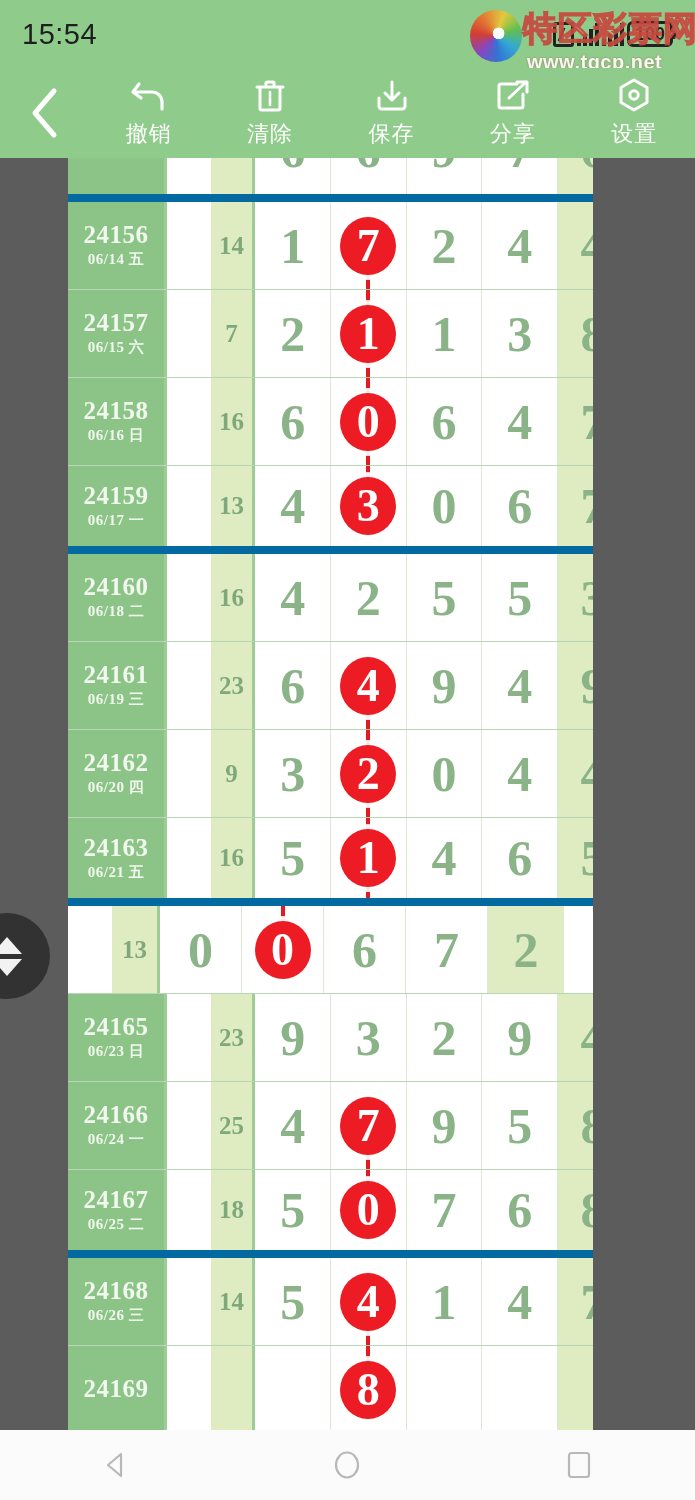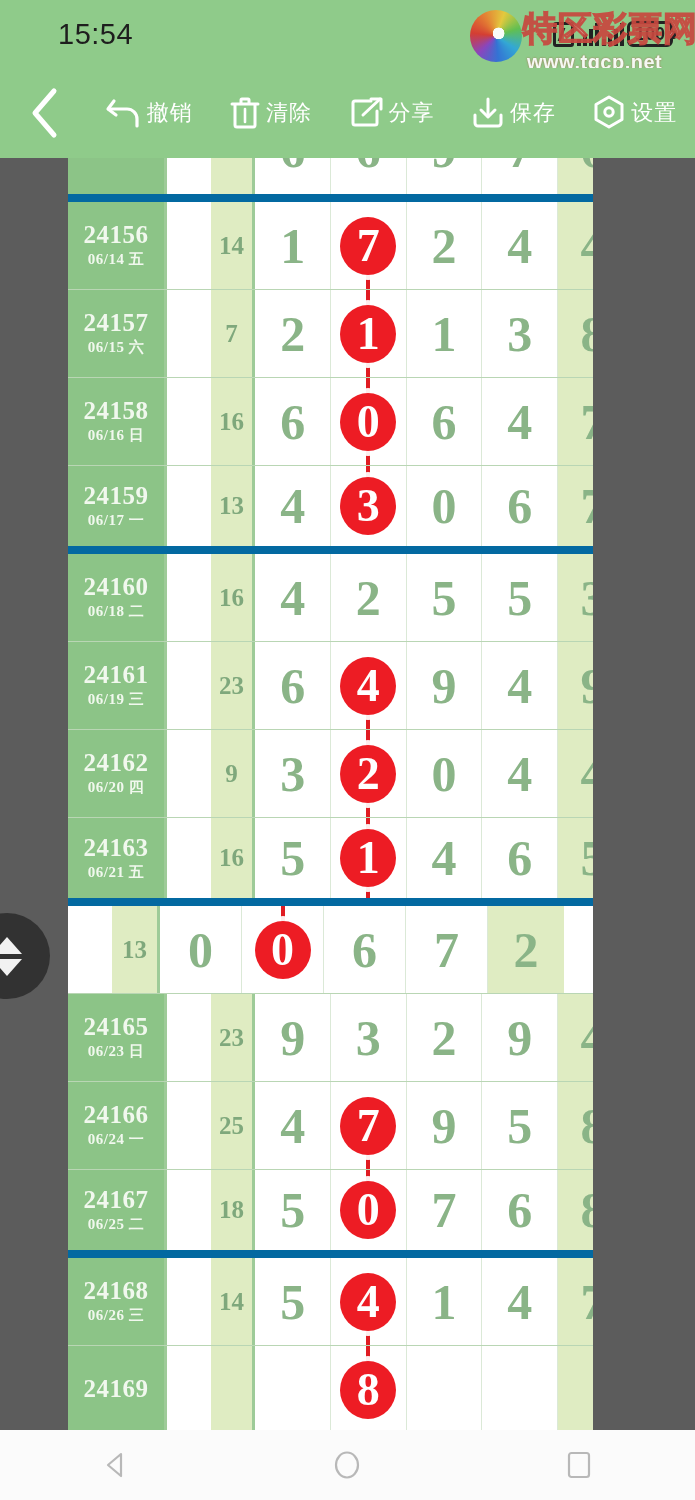--- a/index.html
+++ b/index.html
@@ -14,21 +14,20 @@
   
   .statusbar {
     position: absolute; top: 0; left: 0; width: 695px; height: 68px;
     background: #8fcb8a;
     display: flex; align-items: center; justify-content: space-between;
     padding: 0 22px;
   }
   .status-time {
     font-size: 29px; color: #1e1e1e; letter-spacing: 0.5px;
     font-family: "Liberation Sans", sans-serif;
-    margin-left: 36px;
   }
   .status-right { display: flex; align-items: center; gap: 3px; }
   .nfc-icon {
     width: 21px; height: 25px; border: 3px solid #222; border-radius: 3px;
     position: relative;
   }
   .nfc-icon::after {
     content: ""; position: absolute; left: 4px; top: 3px;
     width: 8px; height: 13px;
     border-left: 3px solid #222;
@@ -82,21 +81,21 @@
     position: absolute; top: 68px; left: 0; width: 695px; height: 90px;
     background: #8fcb8a;
     display: flex; align-items: center;
   }
   .back-btn {
     width: 88px; height: 90px; display: flex; align-items: center; justify-content: center;
   }
   .back-btn svg { display: block; }
   .tb-item {
     flex: 1; height: 90px;
-    display: flex; flex-direction: row; align-items: center; justify-content: center;
+    display: flex; flex-direction: column; align-items: center; justify-content: center;
     gap: 4px;
   }
   .tb-item .ic { height: 38px; display: flex; align-items: center; justify-content: center; }
   .tb-item .lb { font-size: 22px; color: #ffffff; letter-spacing: 1px; }
 
   
   .tablewrap {
     position: absolute; top: 158px; left: 0; width: 593px; height: 1272px;
     background: #5c5c5c; overflow: hidden;
   }
@@ -253,37 +252,37 @@
           <path d="M7 10 V30 a2 2 0 0 0 2 2 h16 a2 2 0 0 0 2-2 V10" stroke="#fff" stroke-width="3" fill="none"></path>
           <path d="M17 14 V27" stroke="#fff" stroke-width="2.6" stroke-linecap="round"></path>
         </svg>
       </span>
       <span class="lb">清除</span>
     </div>
 
     <div class="tb-item">
       <span class="ic">
         <svg width="36" height="36" viewBox="0 0 36 36">
+          <path d="M18 4 V21" stroke="#fff" stroke-width="3" stroke-linecap="round"></path>
+          <path d="M11 15 L18 22 L25 15" stroke="#fff" stroke-width="3" fill="none" stroke-linecap="round" stroke-linejoin="round"></path>
+          <path d="M5 20 V28 a3 3 0 0 0 3 3 H28 a3 3 0 0 0 3-3 V20" stroke="#fff" stroke-width="3" fill="none" stroke-linecap="round"></path>
+        </svg>
+      </span>
+      <span class="lb">保存</span>
+    </div>
+
+    <div class="tb-item">
+      <span class="ic">
+        <svg width="36" height="36" viewBox="0 0 36 36">
           <path d="M22 6 H6 a2 2 0 0 0-2 2 V28 a2 2 0 0 0 2 2 H26 a2 2 0 0 0 2-2 V16" stroke="#fff" stroke-width="3" fill="none" stroke-linecap="round"></path>
           <path d="M14 20 L31 4" stroke="#fff" stroke-width="3" stroke-linecap="round"></path>
           <path d="M22 4 H32 V14" stroke="#fff" stroke-width="3" fill="none" stroke-linecap="round" stroke-linejoin="round"></path>
         </svg>
       </span>
       <span class="lb">分享</span>
-    </div>
-
-    <div class="tb-item">
-      <span class="ic">
-        <svg width="36" height="36" viewBox="0 0 36 36">
-          <path d="M18 4 V21" stroke="#fff" stroke-width="3" stroke-linecap="round"></path>
-          <path d="M11 15 L18 22 L25 15" stroke="#fff" stroke-width="3" fill="none" stroke-linecap="round" stroke-linejoin="round"></path>
-          <path d="M5 20 V28 a3 3 0 0 0 3 3 H28 a3 3 0 0 0 3-3 V20" stroke="#fff" stroke-width="3" fill="none" stroke-linecap="round"></path>
-        </svg>
-      </span>
-      <span class="lb">保存</span>
     </div>
 
     <div class="tb-item">
       <span class="ic">
         <svg width="36" height="38" viewBox="0 0 36 38">
           <path d="M18 3 L31 10.5 V25.5 L18 33 L5 25.5 V10.5 Z" stroke="#fff" stroke-width="3" fill="none" stroke-linejoin="round"></path>
           <circle cx="18" cy="18" r="4.2" stroke="#fff" stroke-width="3" fill="none"></circle>
         </svg>
       </span>
       <span class="lb">设置</span>

